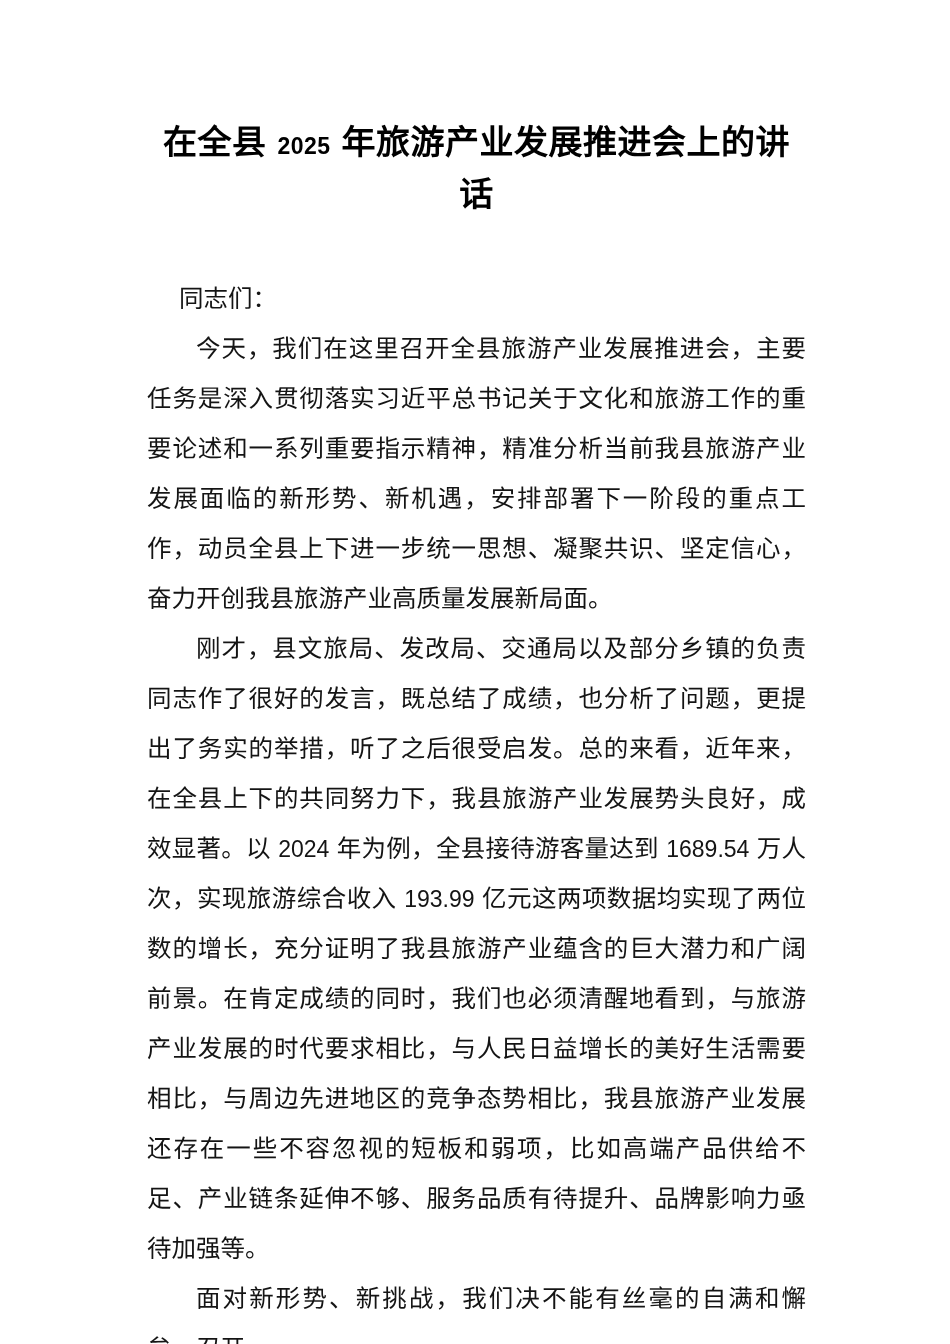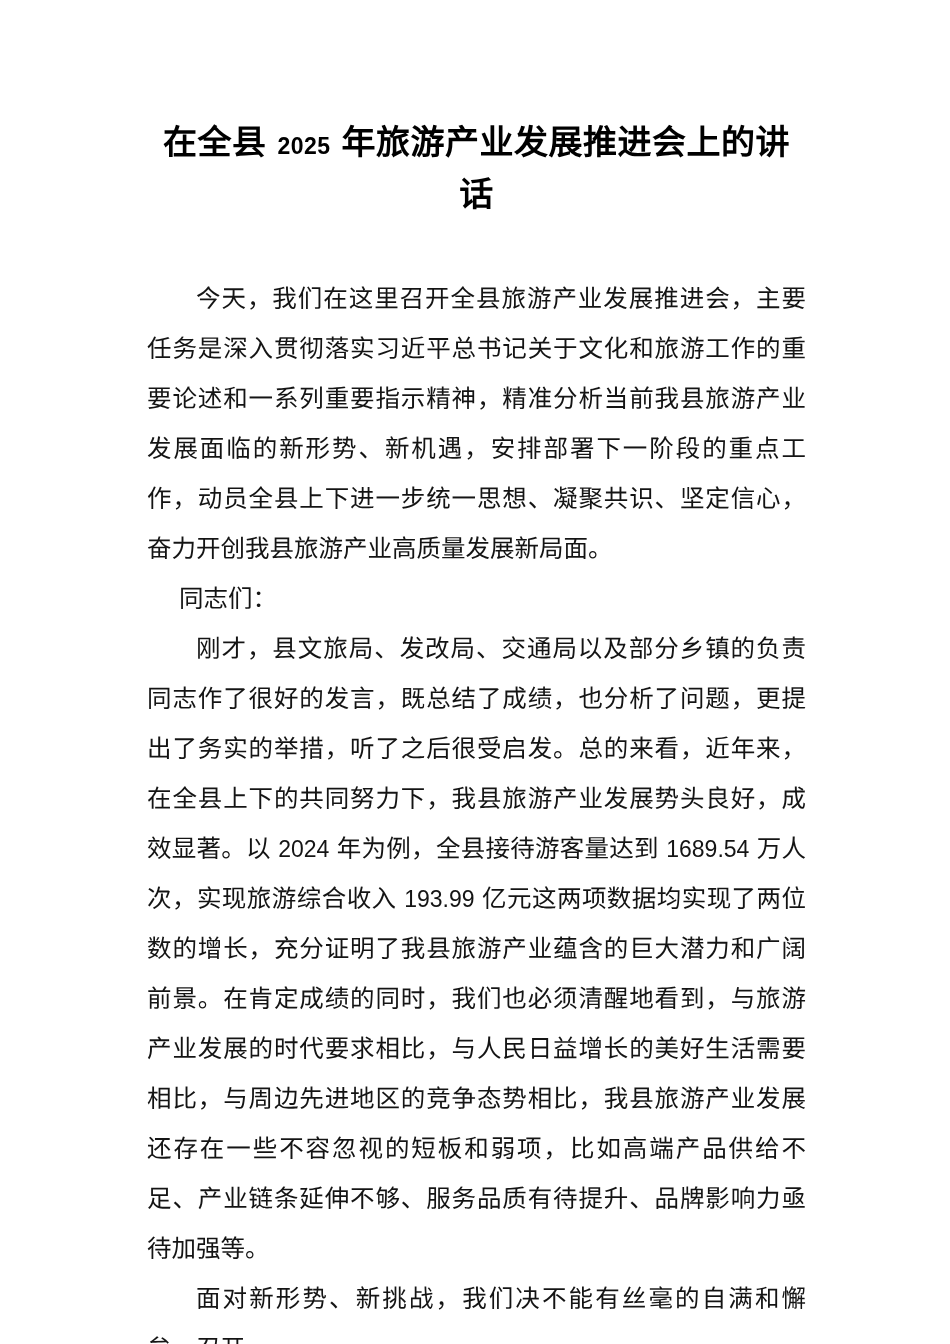--- a/index.html
+++ b/index.html
@@ -75,23 +75,23 @@
 <div class="page">
 
   <div class="content">
 
     <h1 class="doc-title">
       在全县 <span class="num">2025</span> 年旅游产业发展推进会上的讲话
     </h1>
 
     <div class="body-block">
 
+      <p class="para" style="text-indent: 32px;">同志们：</p>
+
       <p class="para">今天，我们在这里召开全县旅游产业发展推进会，主要任务是深入贯彻落实习近平总书记关于文化和旅游工作的重要论述和一系列重要指示精神，精准分析当前我县旅游产业发展面临的新形势、新机遇，安排部署下一阶段的重点工作，动员全县上下进一步统一思想、凝聚共识、坚定信心，奋力开创我县旅游产业高质量发展新局面。</p>
-
-      <p class="para" style="text-indent: 32px;">同志们：</p>
 
       <p class="para">刚才，县文旅局、发改局、交通局以及部分乡镇的负责同志作了很好的发言，既总结了成绩，也分析了问题，更提出了务实的举措，听了之后很受启发。总的来看，近年来，在全县上下的共同努力下，我县旅游产业发展势头良好，成效显著。以 <span class="num">2024</span> 年为例，全县接待游客量达到 <span class="num">1689.54</span> 万人次，实现旅游综合收入 <span class="num">193.99</span> 亿元这两项数据均实现了两位数的增长，充分证明了我县旅游产业蕴含的巨大潜力和广阔前景。在肯定成绩的同时，我们也必须清醒地看到，与旅游产业发展的时代要求相比，与人民日益增长的美好生活需要相比，与周边先进地区的竞争态势相比，我县旅游产业发展还存在一些不容忽视的短板和弱项，比如高端产品供给不足、产业链条延伸不够、服务品质有待提升、品牌影响力亟待加强等。</p>
 
       <p class="para">面对新形势、新挑战，我们决不能有丝毫的自满和懈怠。召开</p>
 
     </div>
 
   </div>
 
 </div>

